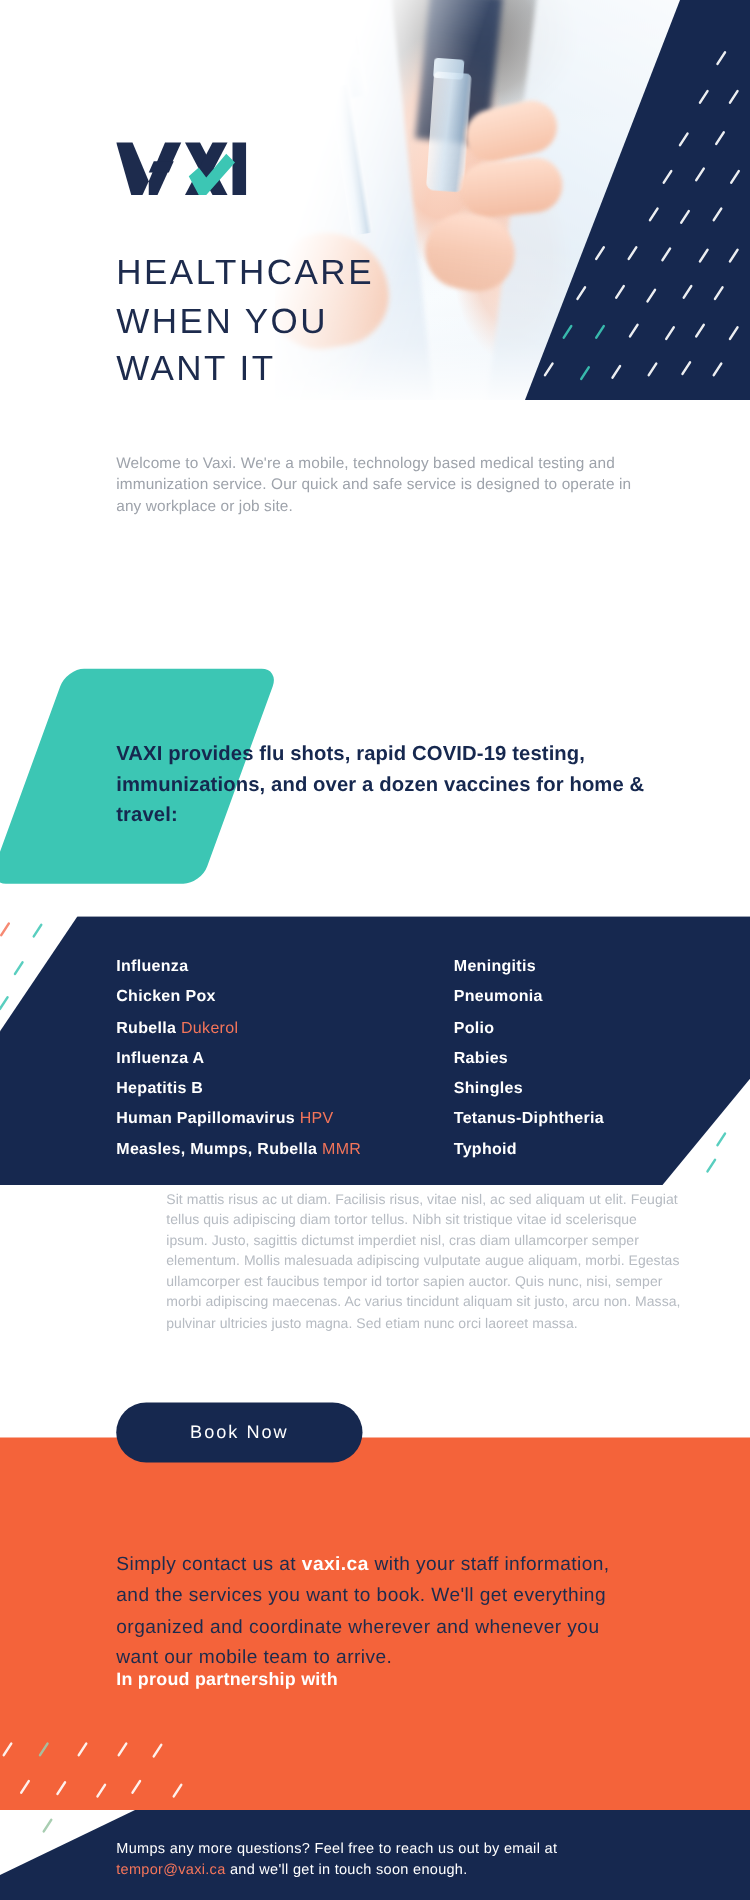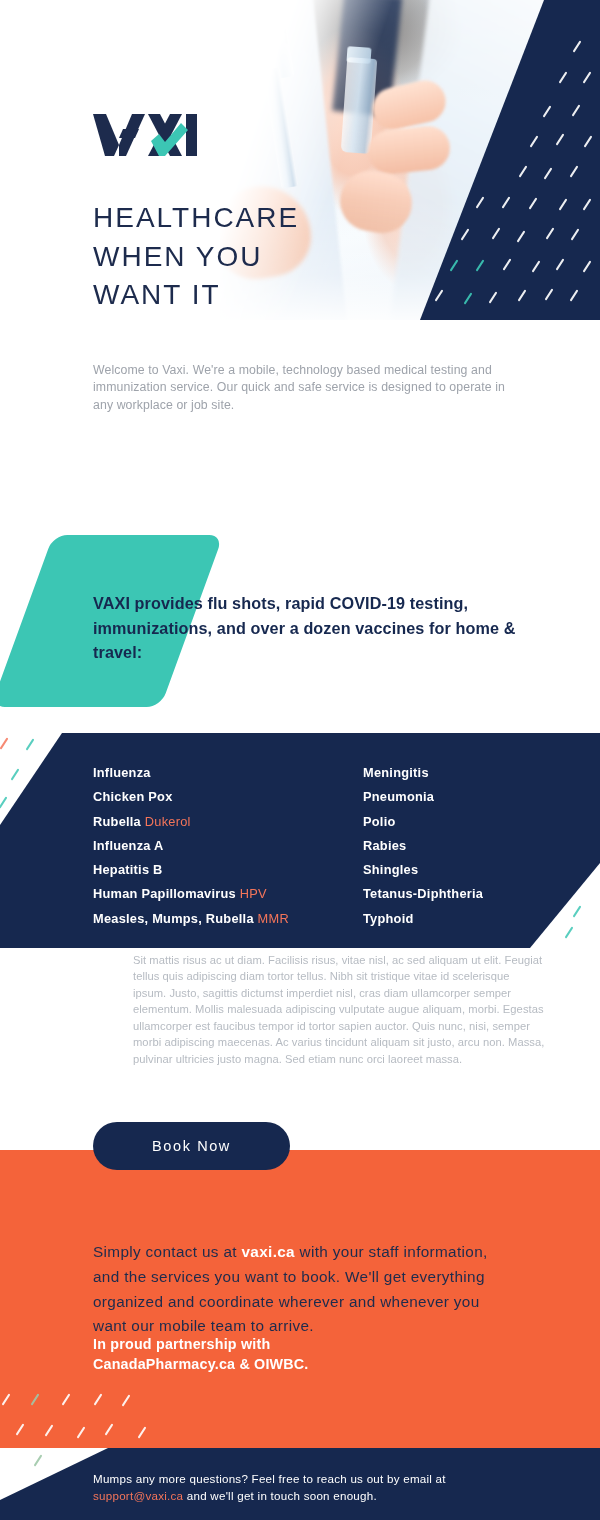--- a/index.html
+++ b/index.html
@@ -320,21 +320,20 @@
   <div class="orange"></div>
 
   <button class="cta-btn">Book Now</button>
 
   <div class="contact">
     <span>Simply contact us at </span><span class="site">vaxi.ca</span><span> with your staff information, and the services you want to book. We'll get everything organized and coordinate wherever and whenever you want our mobile team to arrive.</span>
   </div>
 
   <div class="partner">
     <div>In proud partnership with</div>
-    <div>CanadaPharmacy.ca &amp; OIWBC.</div>
   </div>
 
   <div class="footer-ticks" id="footerTicks">
       <span class="dash" style="left:4.828346223024813px;top:4.820416212463945px;height:13px;background:#ffffff;opacity:.9;"></span>
       <span class="dash" style="left:34.335014820254884px;top:5.280066133141548px;height:13px;background:#9ec8a8;opacity:.9;"></span>
       <span class="dash" style="left:64.7225589755562px;top:4.566568494106908px;height:13px;background:#ffffff;opacity:.9;"></span>
       <span class="dash" style="left:97.41043567816281px;top:5.192101479131775px;height:13px;background:#ffffff;opacity:.9;"></span>
       <span class="dash" style="left:125.16389560753662px;top:5.907124520236218px;height:13px;background:#ffffff;opacity:.9;"></span>
       <span class="dash" style="left:18.809674263377524px;top:34.70520126852449px;height:13px;background:#ffffff;opacity:.9;"></span>
       <span class="dash" style="left:48.30037307753245px;top:36.09029781915727px;height:13px;background:#ffffff;opacity:.9;"></span>
@@ -348,16 +347,16 @@
       <span class="dash" style="left:20.236039639560524px;top:95.5303454406235px;height:13px;background:#ffffff;opacity:.9;"></span>
       <span class="dash" style="left:50.921943189074256px;top:94.66590261490359px;height:13px;background:#ffffff;opacity:.9;"></span>
       <span class="dash" style="left:81.66076946429013px;top:96.39352321736213px;height:13px;background:#ffffff;opacity:.9;"></span>
       <span class="dash" style="left:5.782423973913502px;top:127.35113048709516px;height:13px;background:#ffffff;opacity:.9;"></span>
       <span class="dash" style="left:35.671511650863806px;top:124.06442165377756px;height:13px;background:#ffffff;opacity:.9;"></span>
       <span class="dash" style="left:64.96370983168656px;top:126.52730476973919px;height:13px;background:#ffffff;opacity:.9;"></span>
       <span class="dash" style="left:95.88110220519877px;top:127.87335395993355px;height:13px;background:#ffffff;opacity:.9;"></span>
     </div>
   <div class="footer"></div>
   <div class="footer-text">
-    <span>Mumps any more questions? Feel free to reach us out by email at </span><span class="mail">support@vaxi.ca</span><span> and we'll get in touch soon enough.</span>
+    <span>Mumps any more questions? Feel free to reach us out by email at </span><span class="mail">tempor@vaxi.ca</span><span> and we'll get in touch soon enough.</span>
   </div>
 
 </div>
 
 </body></html>

